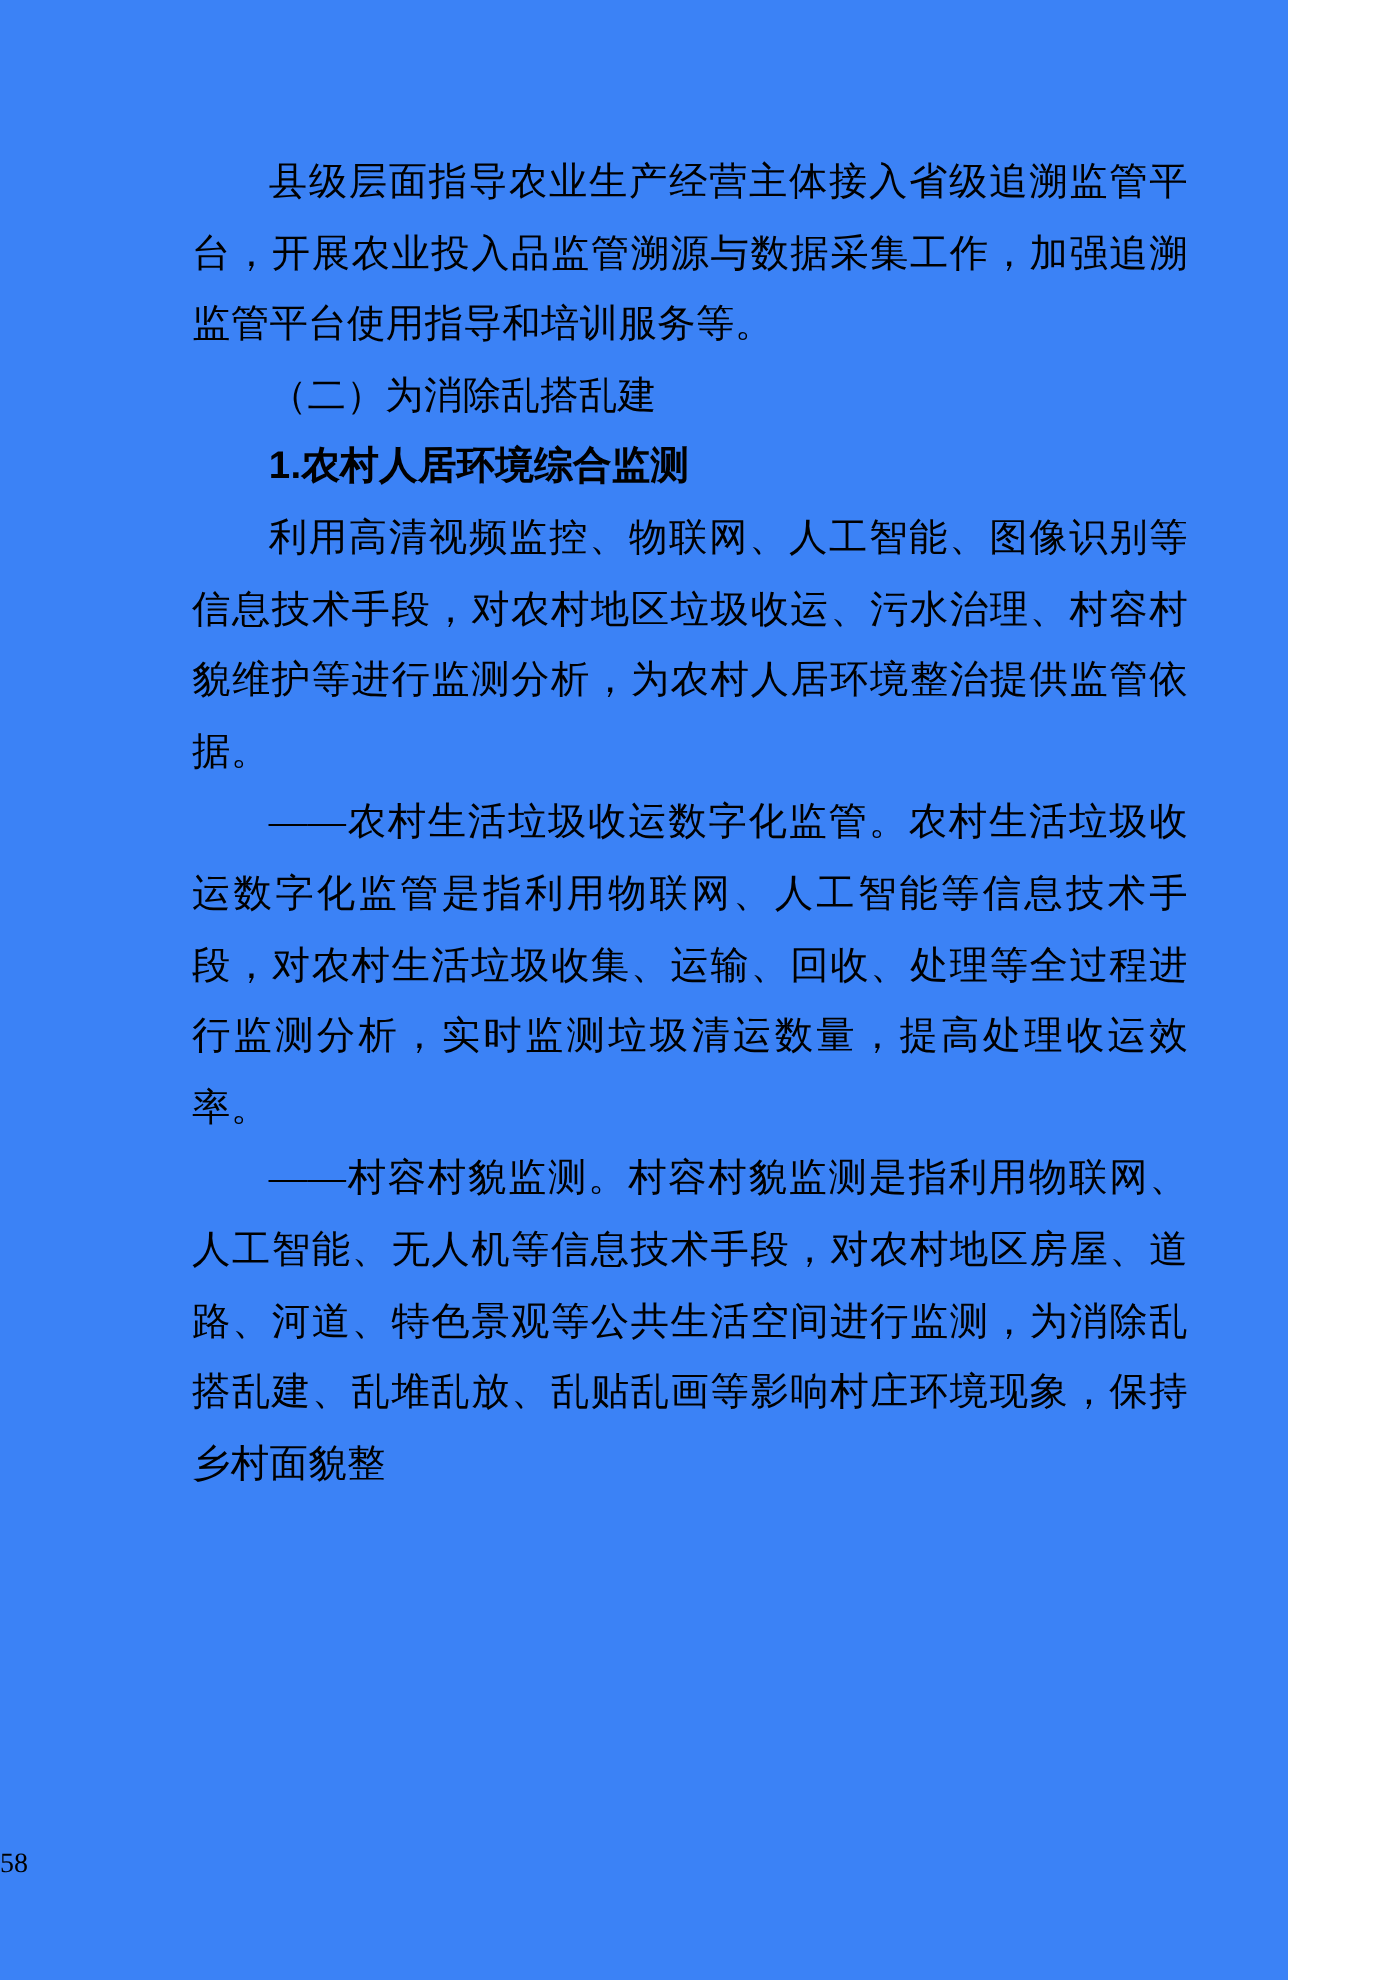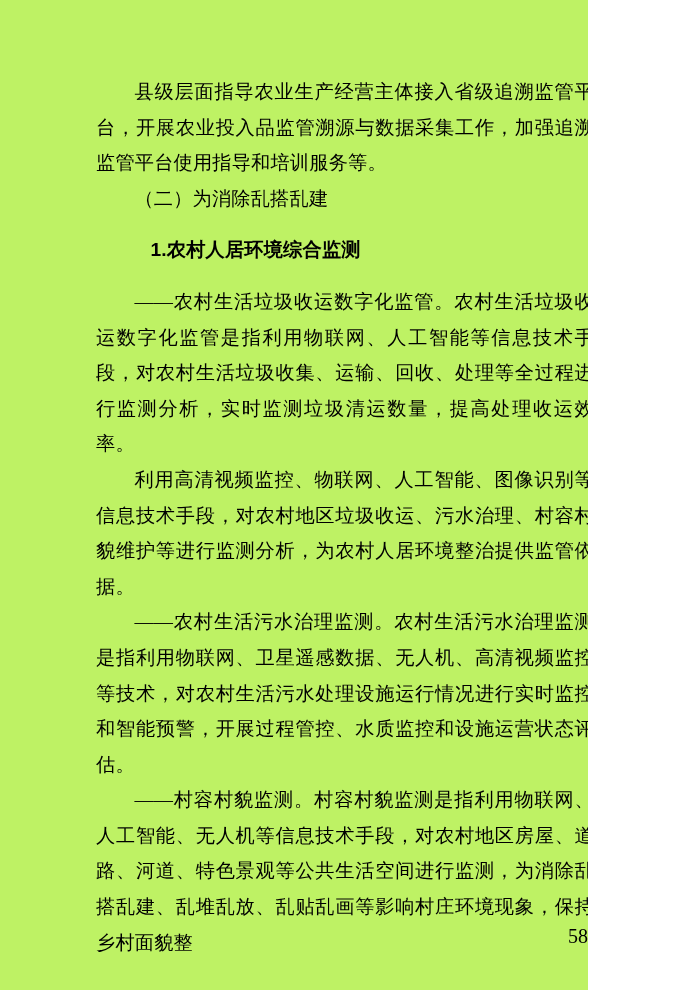--- a/index.html
+++ b/index.html
@@ -2,23 +2,23 @@
 <html><head>
 <meta charset="utf-8">
 <style>
   html, body {
     margin: 0;
     padding: 0;
     background: #ffffff;
   }
   .page {
     position: relative;
-    width: 588px;
+    width: 644px;
     height: 990px;
-    background: #bef264;
+    background: #3b82f6;
     box-sizing: border-box;
     overflow: hidden;
     font-family: "Liberation Serif", "DejaVu Serif", serif;
     color: #000000;
   }
   .content {
     position: absolute;
     left: 96px;
     top: 74px;
     width: 498px;
@@ -29,54 +29,53 @@
     line-height: 35.6px;
     text-align: justify;
     text-justify: inter-ideograph;
     letter-spacing: 0.2px;
     font-family: "Liberation Serif", "DejaVu Serif", serif;
   }
   p.indent {
     text-indent: 2em;
   }
   p.heading {
-    margin: 16px;
+    margin: 0;
     font-size: 19.2px;
     line-height: 35.6px;
     text-indent: 2em;
     font-weight: bold;
     font-family: "Liberation Sans", "DejaVu Sans", sans-serif;
     letter-spacing: 0.2px;
   }
   p.subheading {
     margin: 0;
     font-size: 19.2px;
     line-height: 35.6px;
     text-indent: 2em;
     font-family: "Liberation Serif", "DejaVu Serif", serif;
     letter-spacing: 0.2px;
   }
   .page-number {
     position: absolute;
     left: 0;
     right: 0;
     top: 925px;
-    text-align: right;
-    font-size: 20px;
+    text-align: left;
+    font-size: 14px;
     font-family: "Liberation Serif", "DejaVu Serif", serif;
     color: #000000;
   }
 </style>
 </head>
 <body>
 
 <div class="page">
   <div class="content">
     <p class="para indent">县级层面指导农业生产经营主体接入省级追溯监管平台，开展农业投入品监管溯源与数据采集工作，加强追溯监管平台使用指导和培训服务等。</p>
     <p class="subheading">（二）为消除乱搭乱建</p>
     <p class="heading">1.农村人居环境综合监测</p>
+    <p class="para indent">利用高清视频监控、物联网、人工智能、图像识别等信息技术手段，对农村地区垃圾收运、污水治理、村容村貌维护等进行监测分析，为农村人居环境整治提供监管依据。</p>
     <p class="para indent">——农村生活垃圾收运数字化监管。农村生活垃圾收运数字化监管是指利用物联网、人工智能等信息技术手段，对农村生活垃圾收集、运输、回收、处理等全过程进行监测分析，实时监测垃圾清运数量，提高处理收运效率。</p>
-    <p class="para indent">利用高清视频监控、物联网、人工智能、图像识别等信息技术手段，对农村地区垃圾收运、污水治理、村容村貌维护等进行监测分析，为农村人居环境整治提供监管依据。</p>
-    <p class="para indent">——农村生活污水治理监测。农村生活污水治理监测是指利用物联网、卫星遥感数据、无人机、高清视频监控等技术，对农村生活污水处理设施运行情况进行实时监控和智能预警，开展过程管控、水质监控和设施运营状态评估。</p>
     <p class="para indent">——村容村貌监测。村容村貌监测是指利用物联网、人工智能、无人机等信息技术手段，对农村地区房屋、道路、河道、特色景观等公共生活空间进行监测，为消除乱搭乱建、乱堆乱放、乱贴乱画等影响村庄环境现象，保持乡村面貌整</p>
   </div>
   <div class="page-number">58</div>
 </div>
 
 </body></html>

